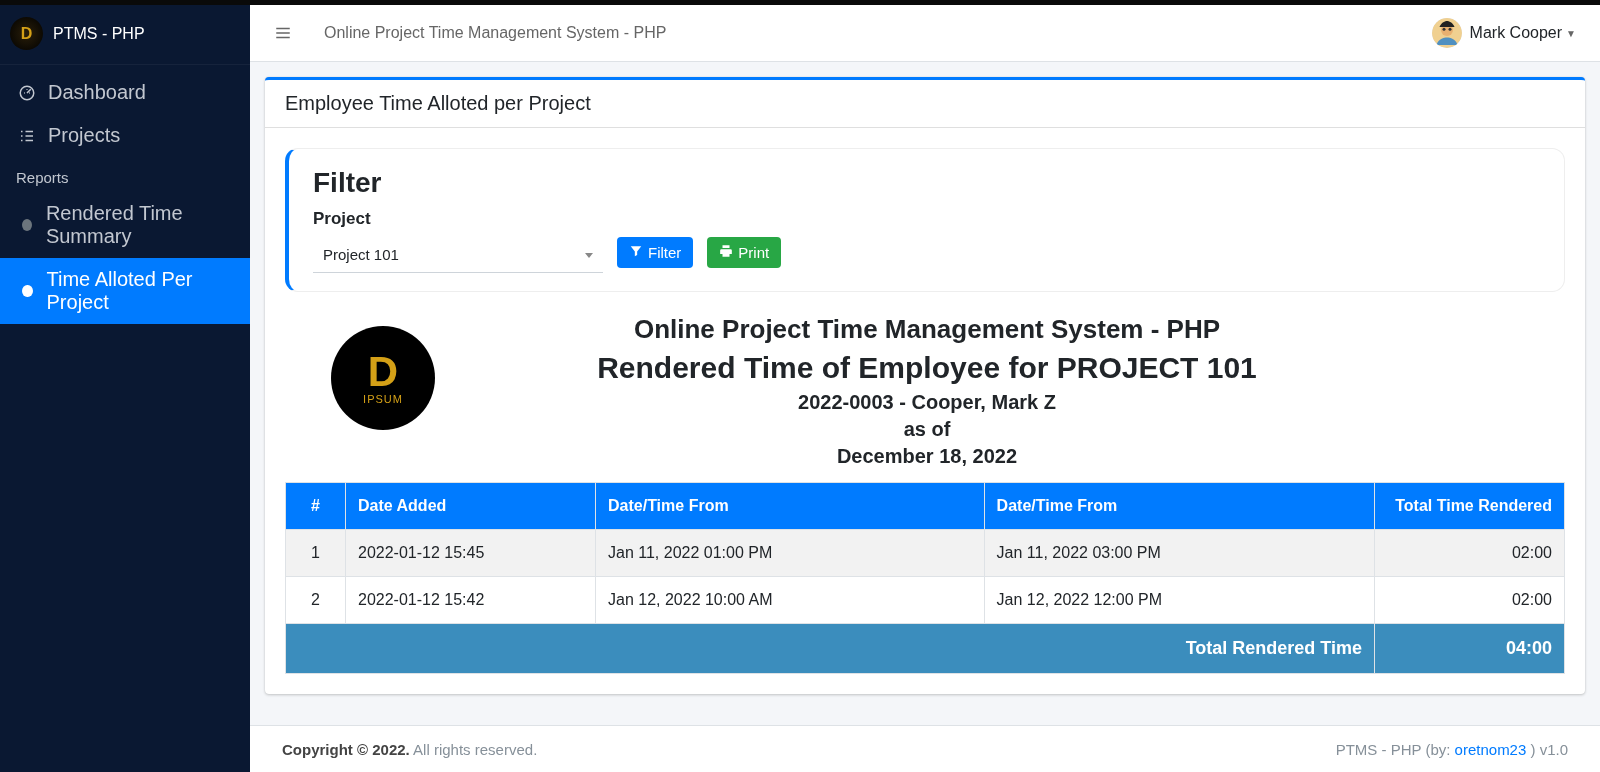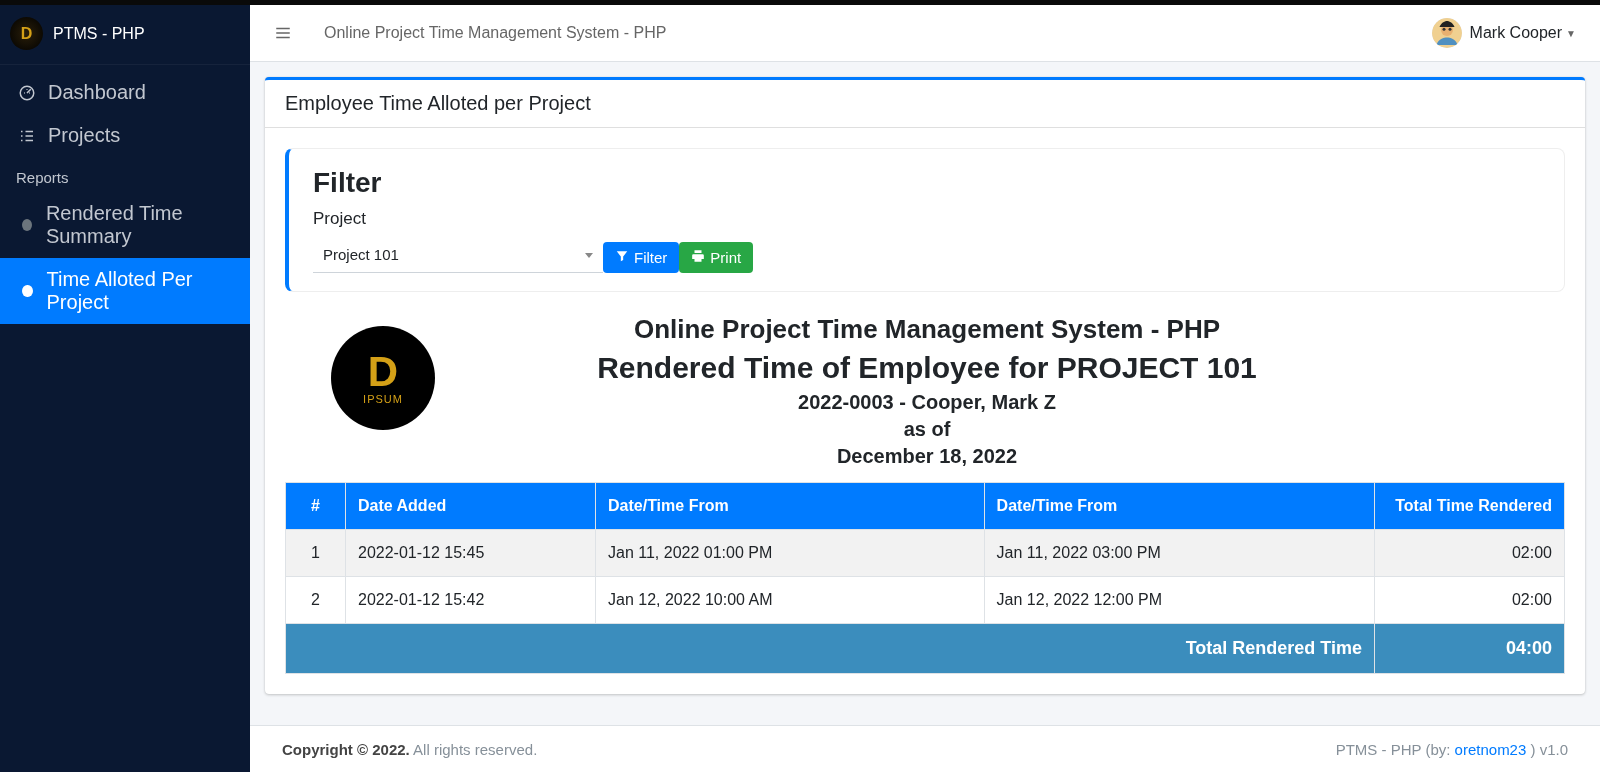--- a/index.html
+++ b/index.html
@@ -31,24 +31,24 @@
 .avatar{width:30px;height:30px;border-radius:50%;background:#e0e0e0;margin-right:8px;overflow:hidden;display:flex;align-items:center;justify-content:center}
 .avatar svg{width:30px;height:30px}
 .caret{margin-left:4px;font-size:10px;color:#666}
 
 .content{flex:1;padding:15px;overflow:auto}
 .card{background:#fff;border-radius:4px;box-shadow:0 0 1px rgba(0,0,0,.125),0 1px 3px rgba(0,0,0,.2)}
 .card.outline{border-top:3px solid #007bff}
 .card-header{padding:12px 20px;border-bottom:1px solid rgba(0,0,0,.125);font-size:20px}
 .card-body{padding:20px}
 
-.filter-box{border:1px solid #eee;border-radius:8px;border-left:4px solid #007bff;padding:18px 24px;margin-bottom:20px}
+.filter-box{border:1px solid #eee;border-radius:13px;border-left:4px solid #007bff;padding:18px 24px;margin-bottom:20px}
 .filter-box h2{font-size:28px;font-weight:600;margin-bottom:10px}
-.filter-box label{font-size:17px;font-weight:400;display:block;margin-bottom:8px}
-.filter-row{display:flex;align-items:flex-end;}
+.filter-box label{font-size:17px;font-weight:700;display:block;margin-bottom:8px}
+.filter-row{display:flex;align-items:flex-start;gap:14px}
 .select2{width:290px;height:36px;border:none;border-bottom:1px solid #ced4da;padding:6px 24px 6px 10px;font-size:15px;position:relative;display:flex;align-items:center;cursor:pointer}
 .select2::after{content:"";position:absolute;right:10px;top:16px;border-left:4px solid transparent;border-right:4px solid transparent;border-top:5px solid #888}
 .btn{display:inline-flex;align-items:center;padding:7px 12px;border:none;border-radius:4px;font-size:15px;cursor:pointer;color:#fff}
 .btn-primary{background:#007bff}
 .btn-success{background:#28a745}
 .btn .ico{margin-right:5px}
 
 .report-head{display:flex;align-items:flex-start;margin-bottom:10px;padding:0 6px}
 .report-logo{width:104px;height:104px;border-radius:50%;background:#000;margin:14px 40px 0 40px;display:flex;flex-direction:column;align-items:center;justify-content:center;flex-shrink:0}
 .report-logo .d{color:#d4a017;font-size:42px;font-weight:900;line-height:1}

